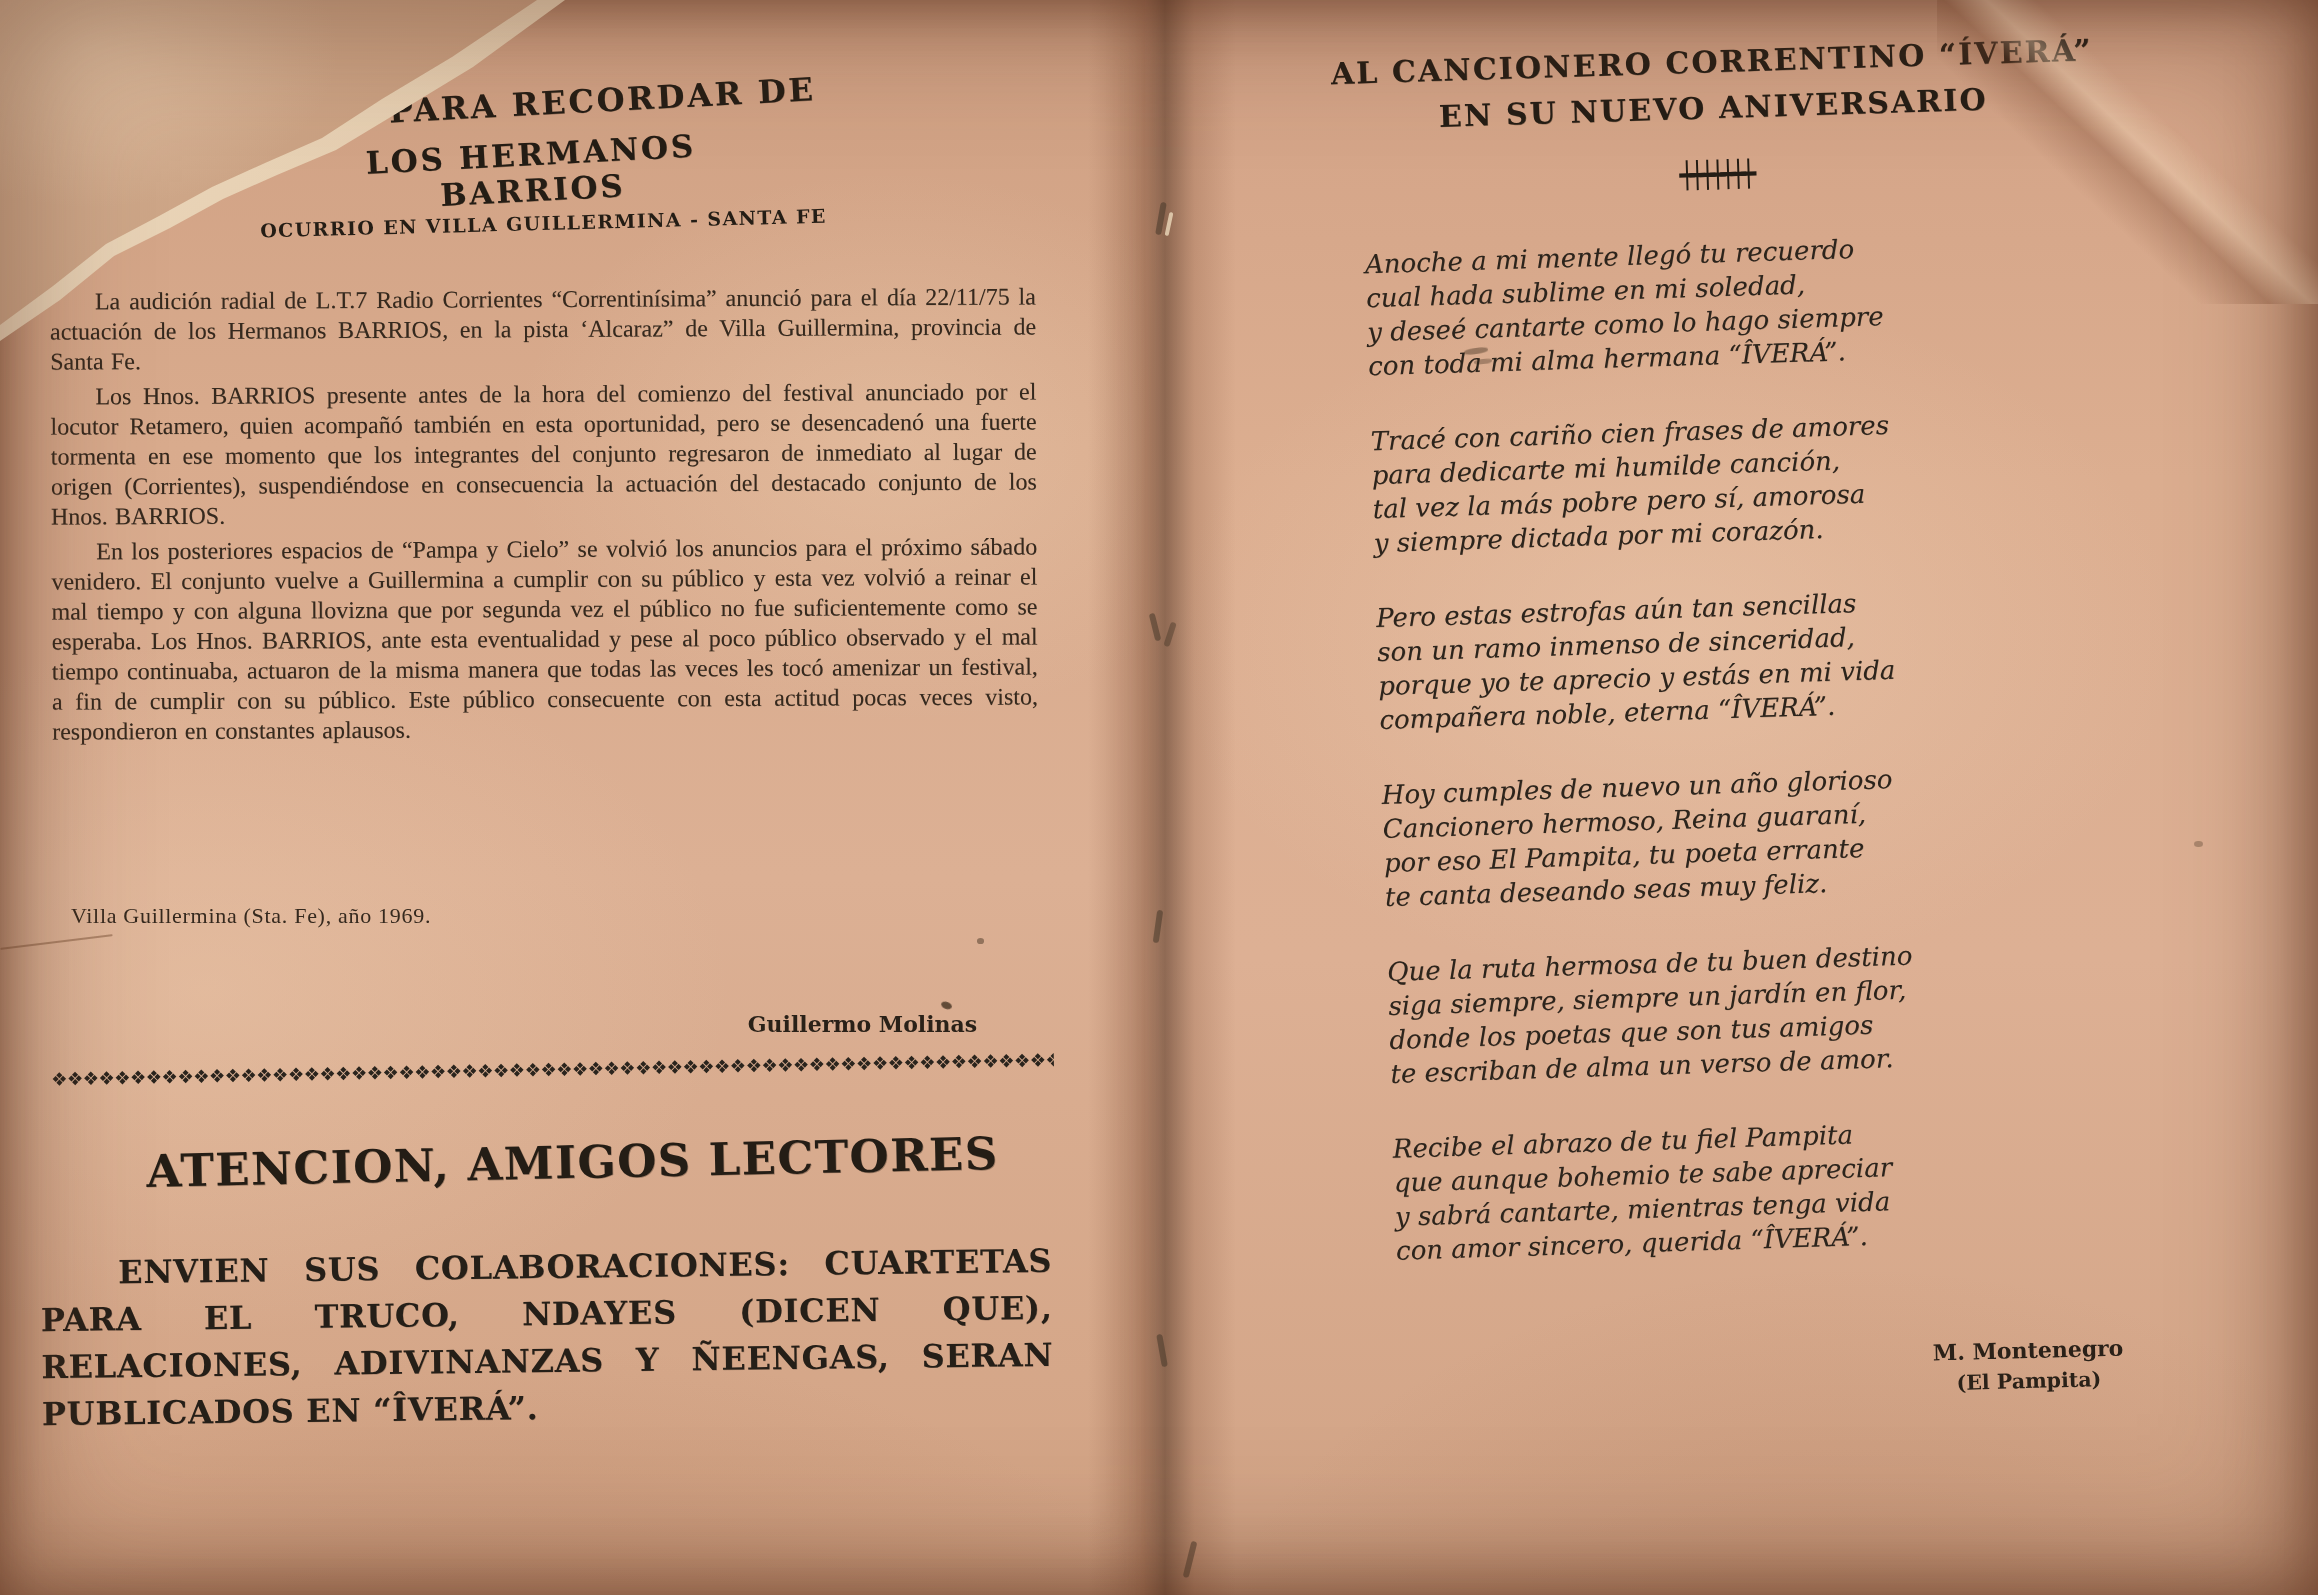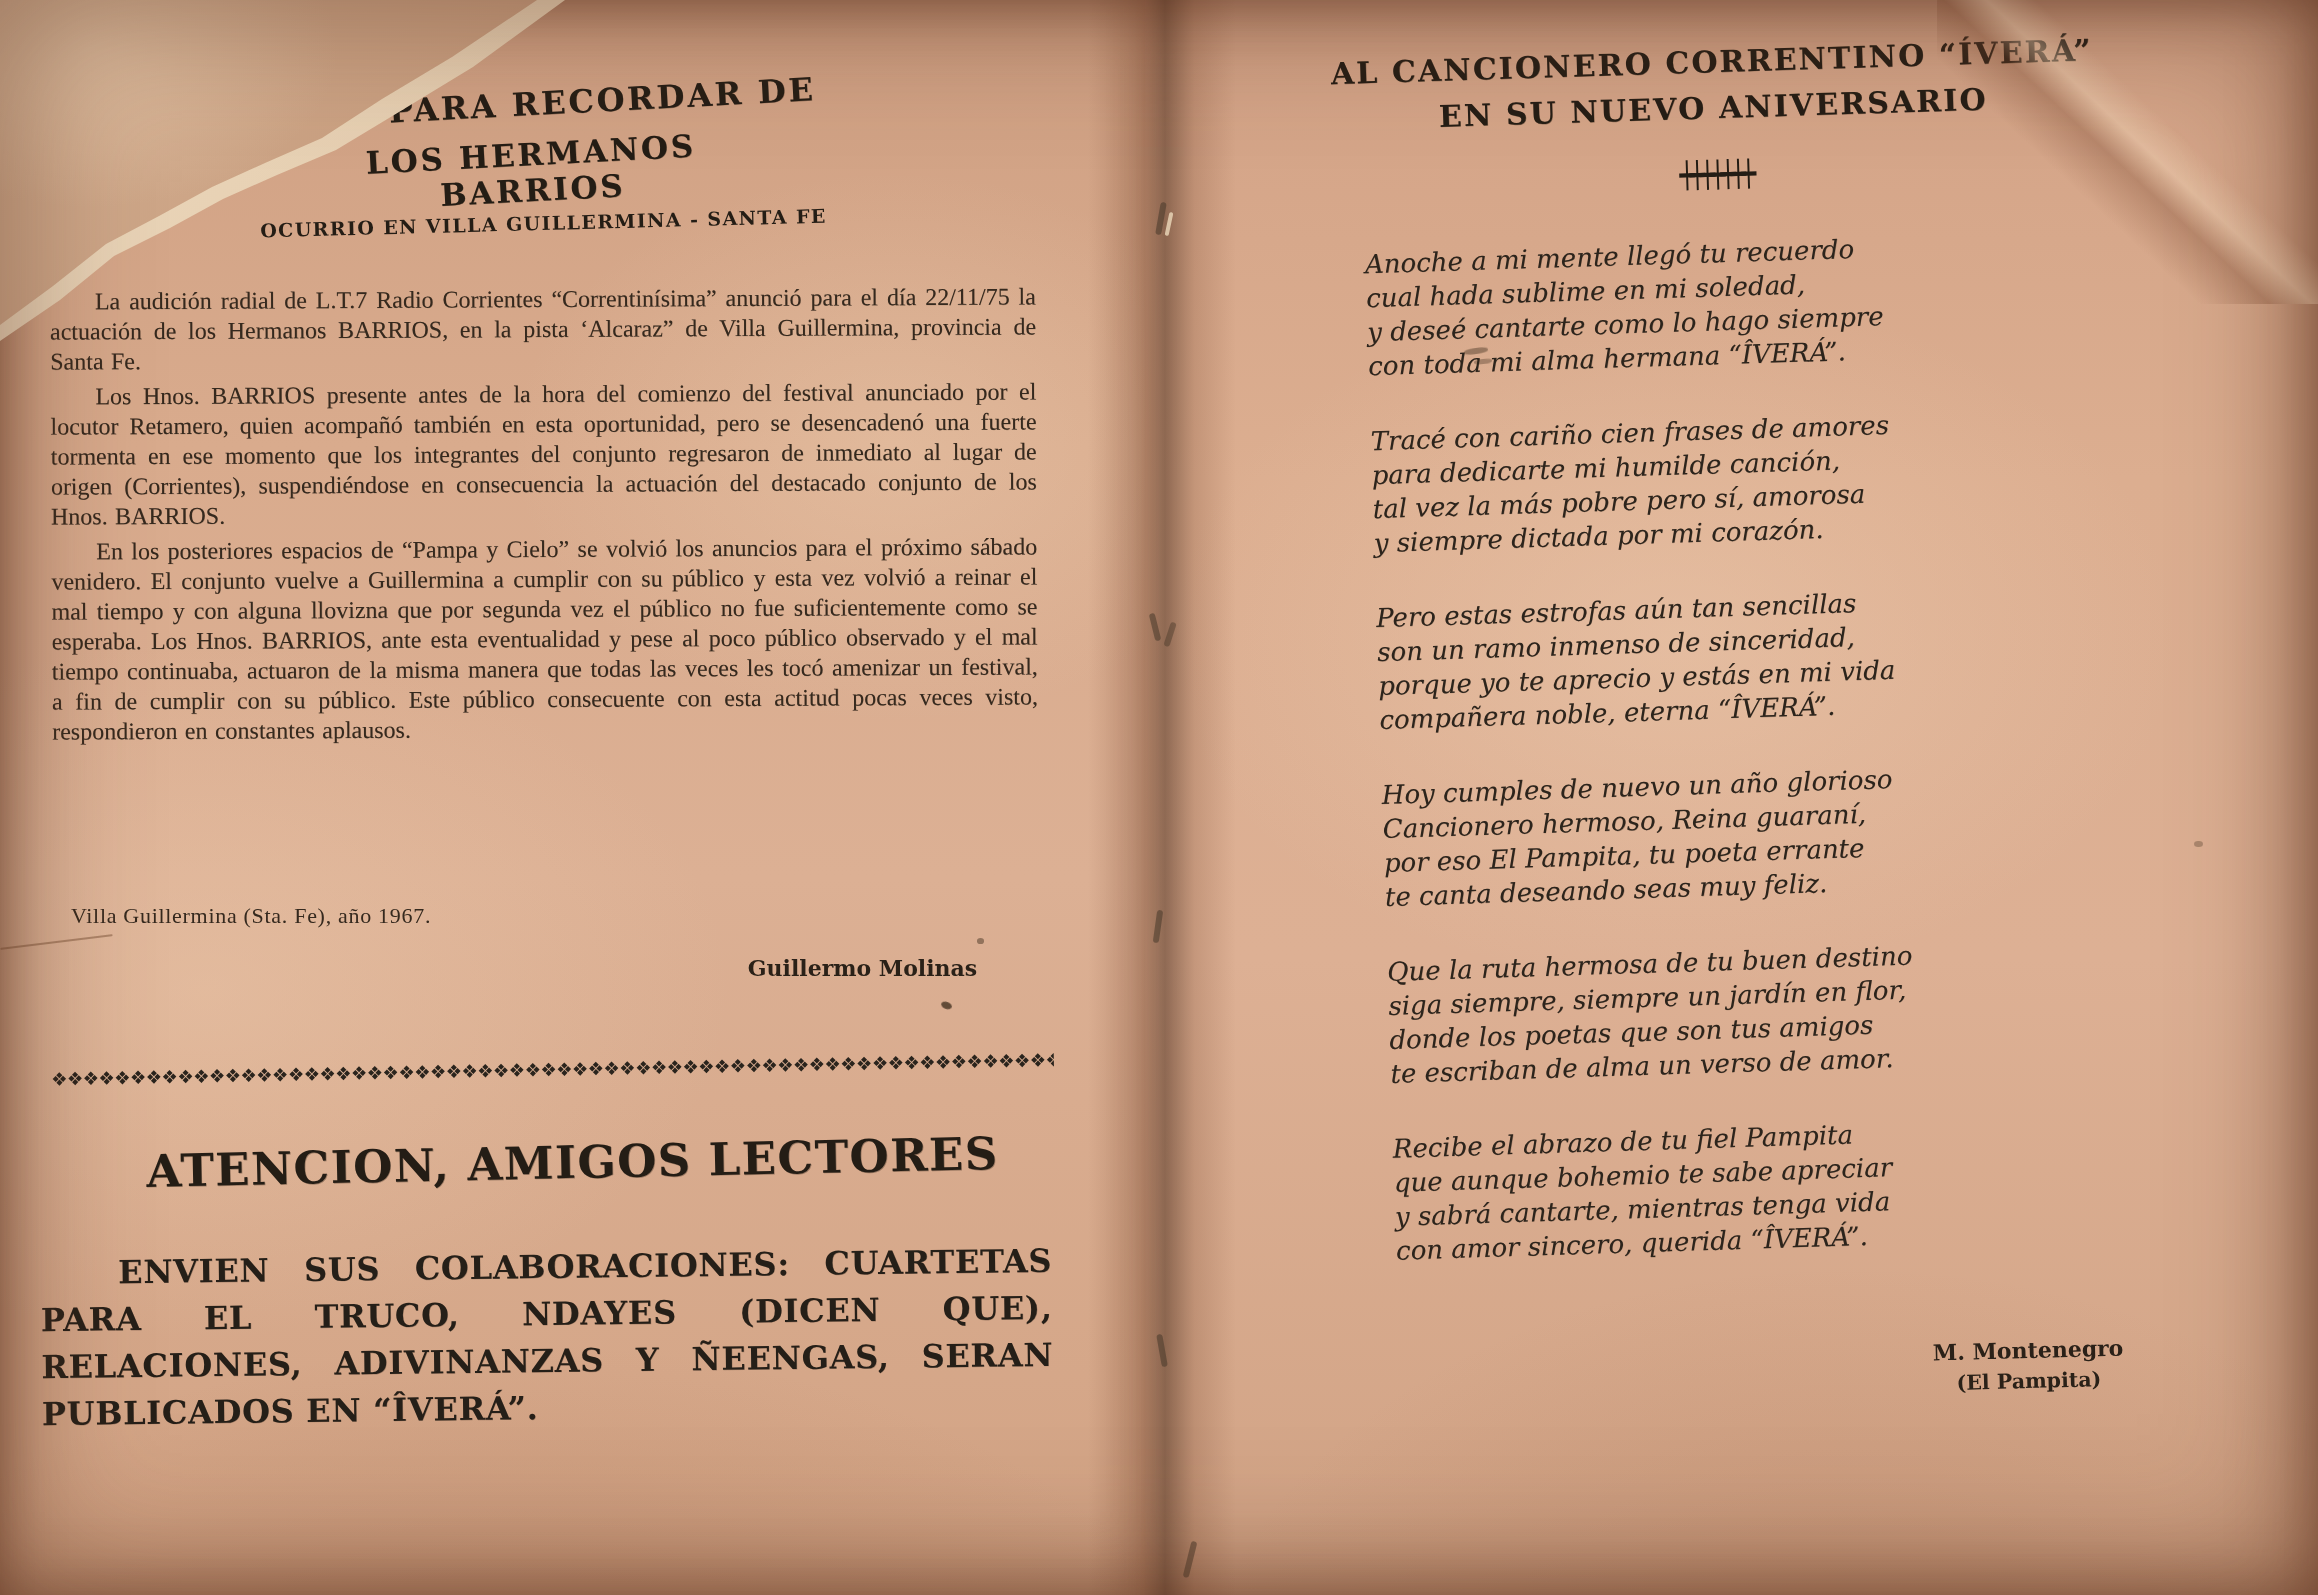--- a/index.html
+++ b/index.html
@@ -70,21 +70,21 @@
     text-shadow:0.4px 0.4px 0 rgba(45,32,18,.4);}
   .lp-sub{position:absolute;top:212px;left:254px;width:579px;z-index:2;
     transform:rotate(-1.5deg);text-align:center;color:#241d15;
     font:bold 19px "DejaVu Serif",serif;letter-spacing:1.4px;}
   .lp-body{position:absolute;top:284px;left:51px;width:986px;z-index:2;
     color:#35291e;transform:rotate(-.3deg);}
   .lp-par{font-size:24px;line-height:30px;text-align:justify;text-indent:45px;
     margin:0 0 5px 0;word-spacing:1.4px;text-shadow:0.3px 0.3px 0 rgba(55,40,25,.3);}
   .lp-date{position:absolute;top:903px;left:71px;z-index:2;color:#35291e;
     font-size:22px;letter-spacing:0.7px;}
-  .lp-sign{position:absolute;top:955px;left:707px;width:311px;text-align:center;z-index:2;
+  .lp-sign{position:absolute;top:1011px;left:707px;width:311px;text-align:center;z-index:2;
     font:bold 22px "DejaVu Serif",serif;color:#2a2118;}
   .lp-divider{position:absolute;top:1059px;left:51px;width:1003px;height:30px;z-index:2;
     overflow:hidden;white-space:nowrap;font-size:18.4px;letter-spacing:-0.7px;color:#2a241d;
     transform:rotate(-1.1deg);}
   .notice-h{position:absolute;top:1136px;left:92px;width:961px;z-index:2;
     transform:rotate(-1.2deg);text-align:center;color:#241d15;
     font:bold 45px "DejaVu Serif",serif;letter-spacing:1.4px;
     text-shadow:0.7px 0.7px 0 rgba(40,28,16,.35);}
   .notice-b{position:absolute;top:1244px;left:41px;width:1012px;z-index:2;
     transform:rotate(-.7deg);color:#251f18;
@@ -145,21 +145,21 @@
       <div class="t2">LOS HERMANOS BARRIOS</div>
     </div>
     <div class="lp-sub">OCURRIO EN VILLA GUILLERMINA - SANTA FE</div>
 
     <div class="lp-body">
       <p class="lp-par">La audición radial de L.T.7 Radio Corrientes “Correntinísima” anunció para el día 22/11/75 la actuación de los Hermanos BARRIOS, en la pista ‘Alcaraz” de Villa Guillermina, provincia de Santa Fe.</p>
       <p class="lp-par">Los Hnos. BARRIOS presente antes de la hora del comienzo del festival anunciado por el locutor Retamero, quien acompañó también en esta oportunidad, pero se desencadenó una fuerte tormenta en ese momento que los integrantes del conjunto regresaron de inmediato al lugar de origen (Corrientes), suspendiéndose en consecuencia la actuación del destacado conjunto de los Hnos. BARRIOS.</p>
       <p class="lp-par">En los posteriores espacios de “Pampa y Cielo” se volvió los anuncios para el próximo sábado venidero. El conjunto vuelve a Guillermina a cumplir con su público y esta vez volvió a reinar el mal tiempo y con alguna llovizna que por segunda vez el público no fue suficientemente como se esperaba. Los Hnos. BARRIOS, ante esta eventualidad y pese al poco público observado y el mal tiempo continuaba, actuaron de la misma manera que todas las veces les tocó amenizar un festival, a fin de cumplir con su público. Este público consecuente con esta actitud pocas veces visto, respondieron en constantes aplausos.</p>
     </div>
 
-    <div class="lp-date">Villa Guillermina (Sta. Fe), año 1967.</div>
+    <div class="lp-date">Villa Guillermina (Sta. Fe), año 1969.</div>
     <div class="lp-sign">Guillermo Molinas</div>
 
     <div class="lp-divider">❖❖❖❖❖❖❖❖❖❖❖❖❖❖❖❖❖❖❖❖❖❖❖❖❖❖❖❖❖❖❖❖❖❖❖❖❖❖❖❖❖❖❖❖❖❖❖❖❖❖❖❖❖❖❖❖❖❖❖❖❖❖❖❖❖❖❖❖❖❖</div>
 
     <div class="notice-h">ATENCION, AMIGOS LECTORES</div>
     <div class="notice-b">ENVIEN SUS COLABORACIONES: CUARTETAS PARA EL TRUCO, NDAYES (DICEN QUE), RELACIONES, ADIVINANZAS Y ÑEENGAS, SERAN PUBLICADOS EN “ÎVERÁ”.</div>
 
     <div class="torn-under"></div>
     <div class="torn-flap"></div>
     <div class="crack"></div>

